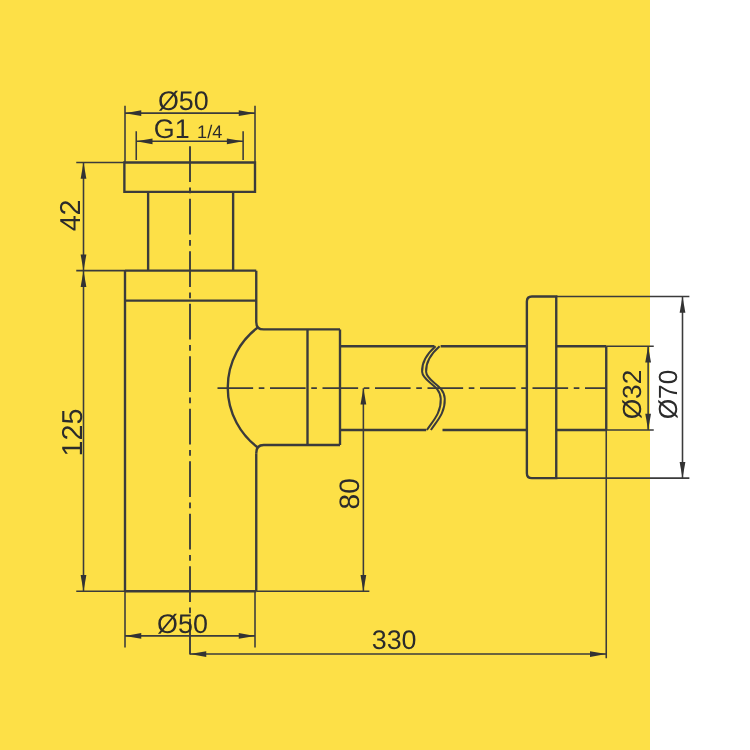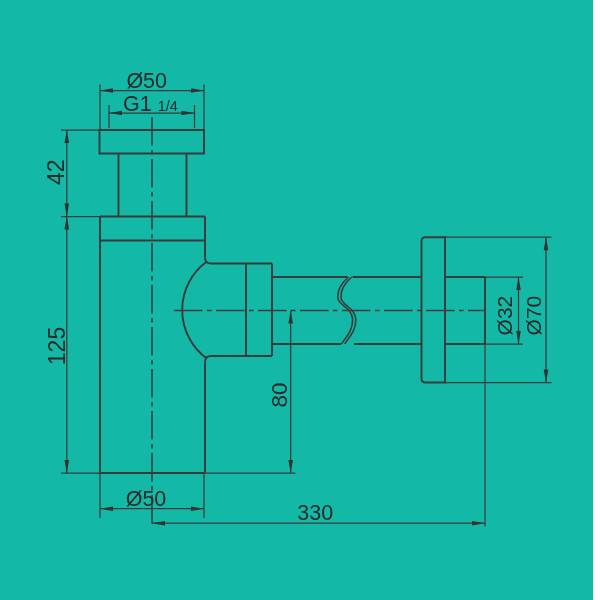--- a/index.html
+++ b/index.html
@@ -1,16 +1,16 @@
 <!DOCTYPE html>
 <html><head>
 <meta charset="utf-8">
 <style>
   html,body{margin:0;padding:0;background:#ffffff;}
-  .wrap{width:593px;height:600px;position:relative;background:#14b8a6;}
+  .wrap{width:520px;height:600px;position:relative;background:#fde047;}
   text{font-family:"Liberation Sans",sans-serif;fill:#2b2b2b;}
 </style>
 </head>
 <body>
 <div class="wrap">
 <svg width="600" height="600" viewBox="0 0 600 600" xmlns="http://www.w3.org/2000/svg">
 <defs>
   <path id="ah" d="M0,0 L13,-2.3 L13,2.3 Z" fill="#333333"></path>
 </defs>
 <g stroke="#3b3b3b" fill="none" stroke-linecap="butt">

